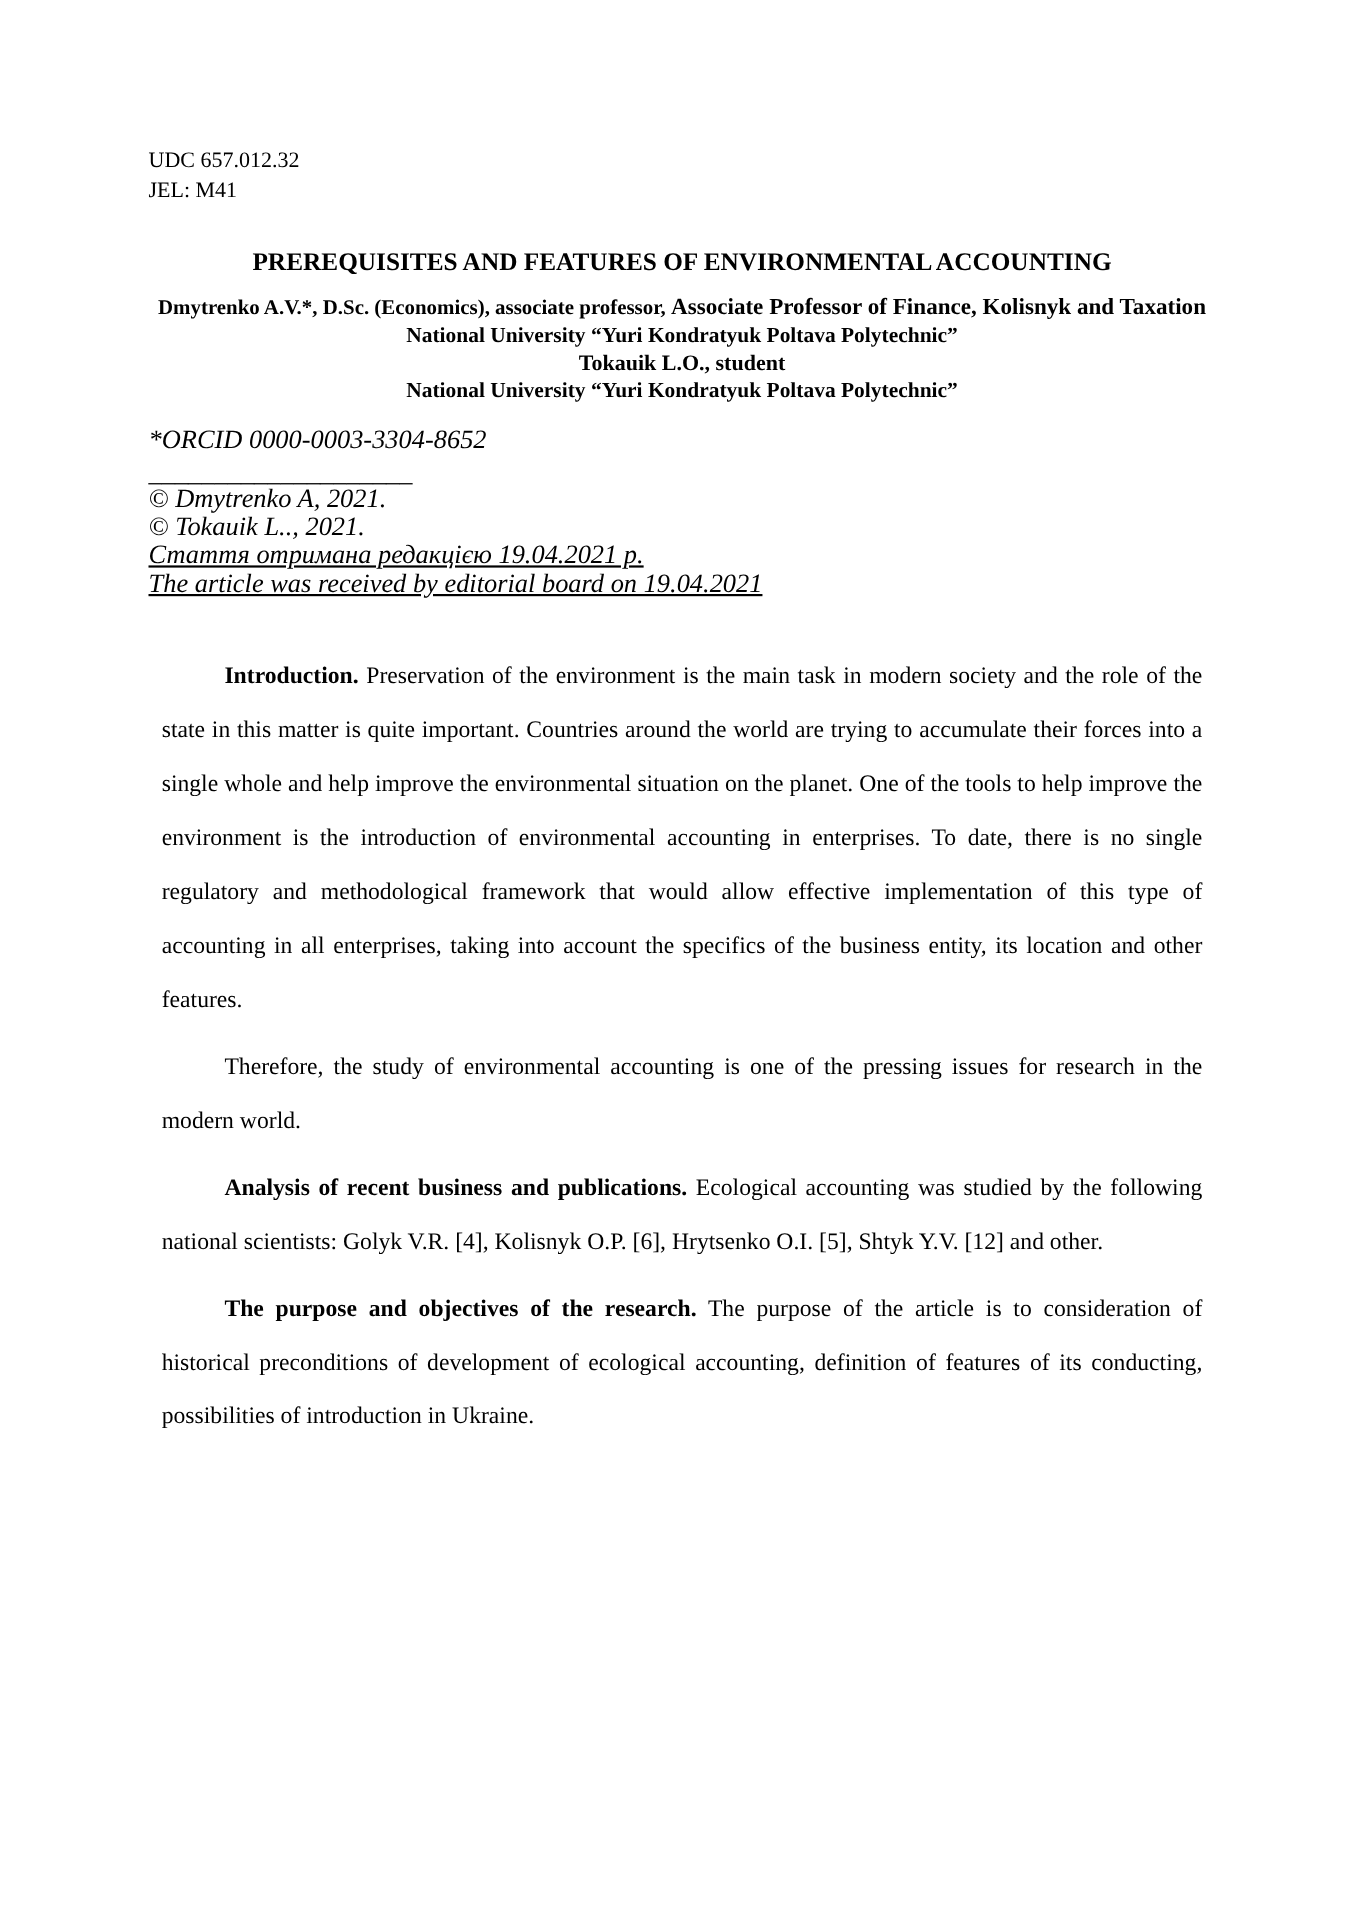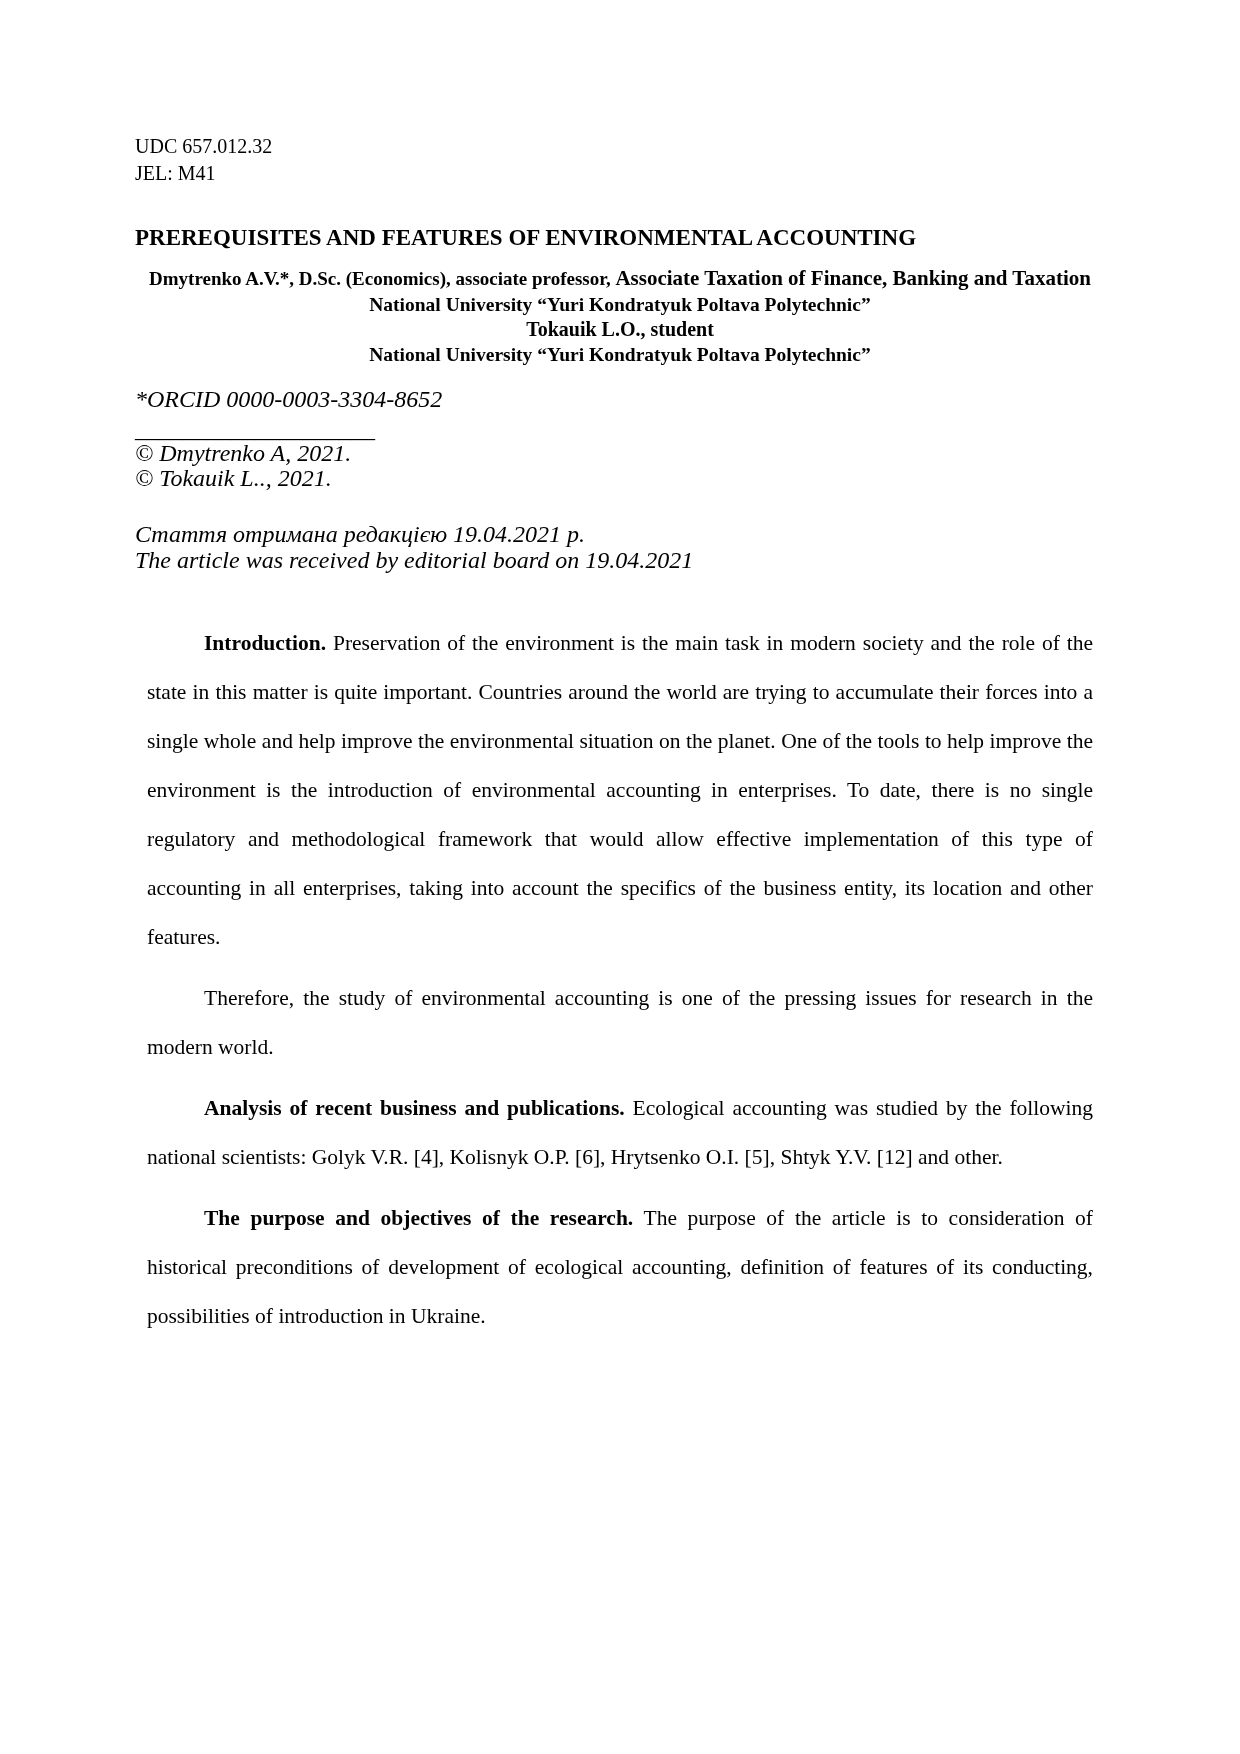--- a/index.html
+++ b/index.html
@@ -20,20 +20,21 @@
   }
   .front-code {
     font-size: 20px;
     line-height: 27px;
     text-align: left;
   }
   .title {
     margin: 32px 0 0 0;
     font-size: 23px;
     font-weight: bold;
+    text-align: center;
     line-height: 37px;
   }
   .byline {
     margin-top: 9px;
     text-align: center;
     font-weight: bold;
   }
   .byline p {
     margin: 0;
   }
@@ -70,21 +71,21 @@
     font-family: Liberation Serif, serif;
   }
   .copyright-line {
     margin: 0;
     line-height: 25px;
   }
   .copyright-block {
     margin-top: 2px;
   }
   .received-block {
-    margin-top: 30px;
+    text-decoration: underline;
   }
   .received-line {
     margin: 0;
     line-height: 26px;
   }
   .body-text {
     margin-top: 46px;
   }
   .body-text p {
     margin: 12px;
@@ -101,21 +102,21 @@
 <body>
 
 <div class="page">
 
   <div class="front-code">UDC 657.012.32</div>
   <div class="front-code">JEL: M41</div>
 
   <h1 class="title">PREREQUISITES AND FEATURES OF ENVIRONMENTAL ACCOUNTING</h1>
 
   <div class="byline">
-    <p class="author-line"><span>Dmytrenko A.V.*, D.Sc. (Economics), associate professor, </span><span class="author-role">Associate Taxation of Finance, Banking and Taxation</span></p>
+    <p class="author-line"><span>Dmytrenko A.V.*, D.Sc. (Economics), associate professor, </span><span class="author-role">Associate Professor of Finance, Kolisnyk and Taxation</span></p>
     <p class="affiliation-line">National University “Yuri Kondratyuk Poltava Polytechnic”</p>
     <p class="author2-line">Tokauik L.O., student</p>
     <p class="affiliation-line">National University “Yuri Kondratyuk Poltava Polytechnic”</p>
   </div>
 
   <div class="notes">
     <p class="orcid-line">*ORCID 0000-0003-3304-8652</p>
     <p class="separator-line">____________________</p>
     <div class="copyright-block">
       <p class="copyright-line">© Dmytrenko A, 2021.</p>

